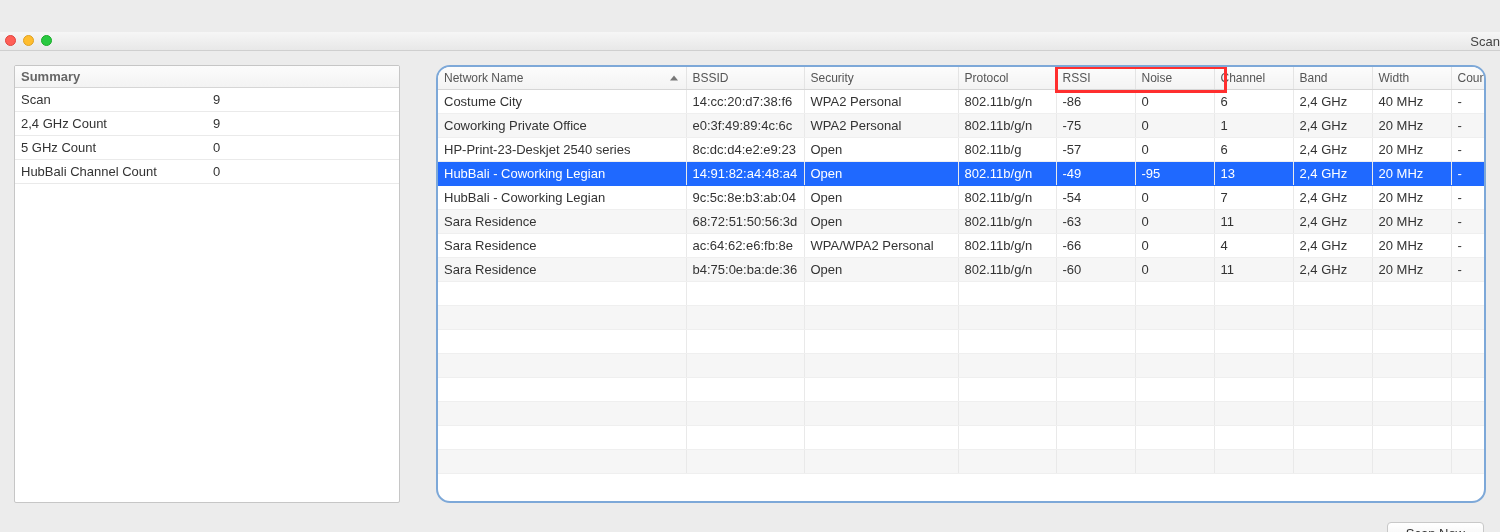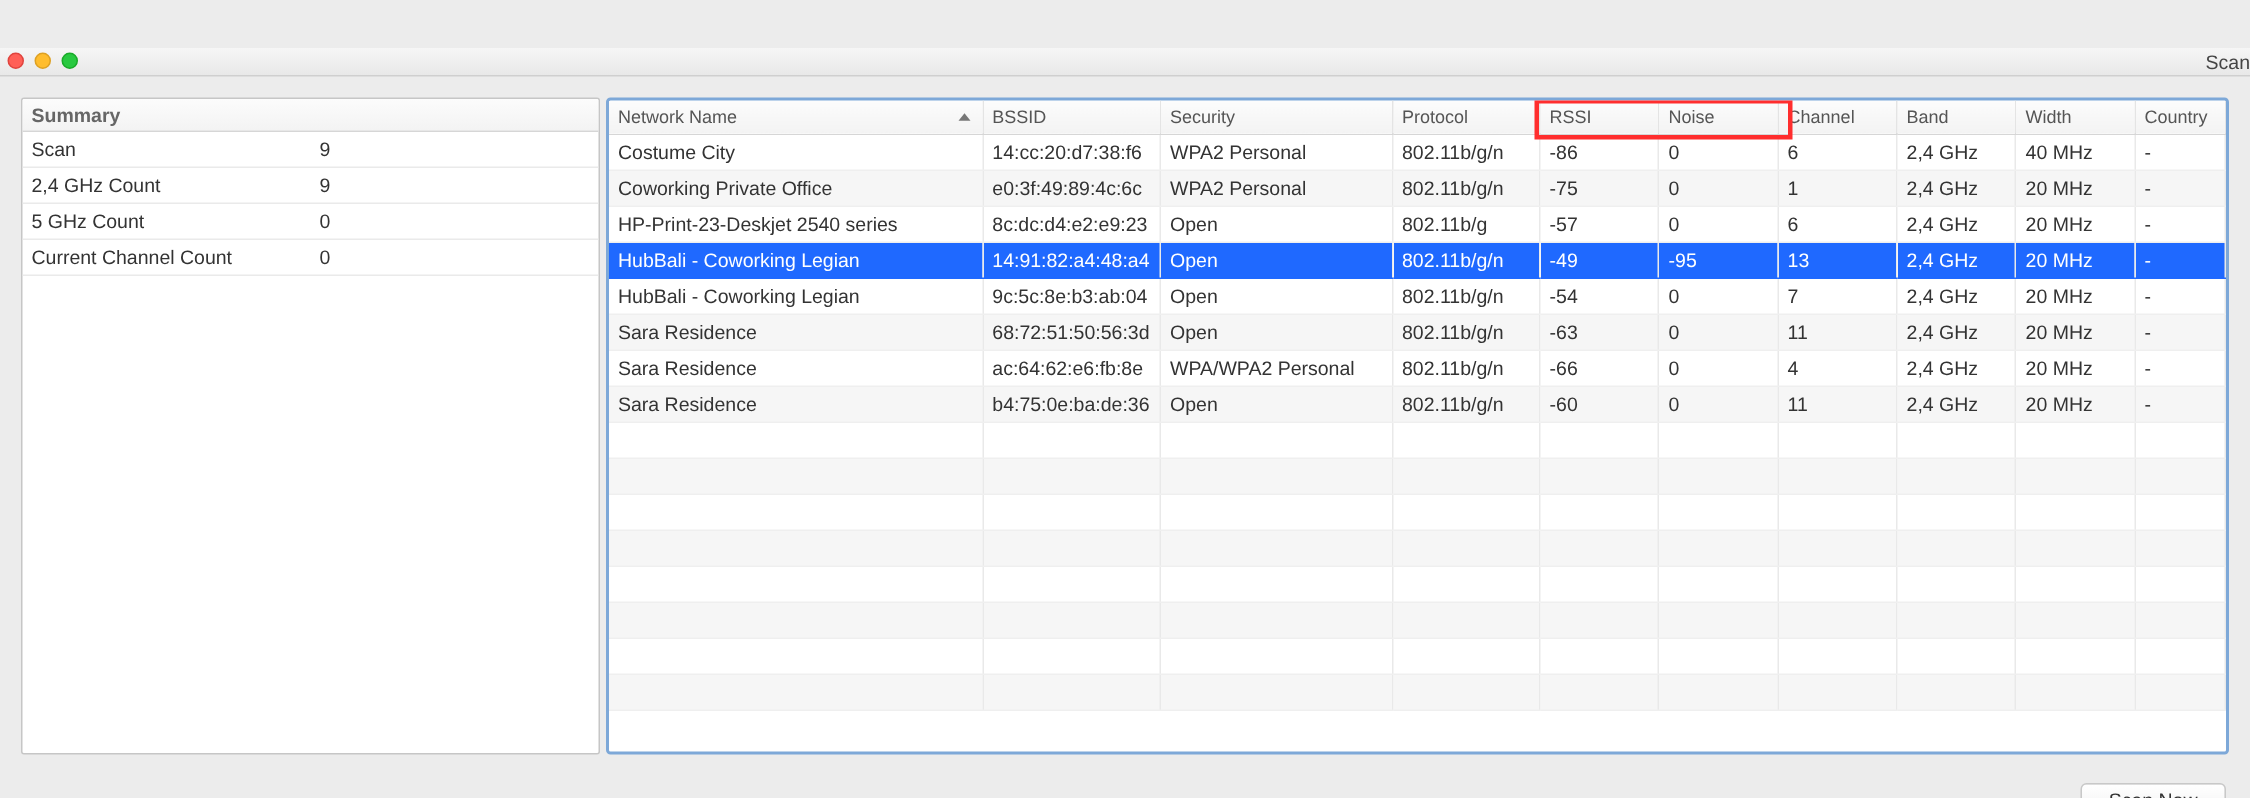--- a/index.html
+++ b/index.html
@@ -40,21 +40,21 @@
   .tl-max     { background: #28c940; border: 0.5px solid #1aab29; }
   .titlebar-title {
     font-size: 13px;
     color: #444;
   }
 
   
   .content {
     display: flex;
     padding: 14px;
-    gap: 4px;
+    gap: 20px;
     height: 466px;
   }
   .summary-panel {
     width: 386px;
     border: 1px solid #c6c6c6;
     background: #fff;
     border-radius: 2px;
     overflow: hidden;
   }
   .summary-header {
@@ -71,23 +71,24 @@
     border-bottom: 1px solid #eaeaea;
     font-size: 13px;
   }
   .summary-label { flex: 1; }
   .summary-value { width: 180px; }
 
   .table-panel {
     flex: 1;
     border: 2px solid #7da8d8;
     background: #fff;
-    border-radius: 3px;
+    border-radius: 14px;
     position: relative;
     overflow: hidden;
+    margin-left: 16px;
   }
   .nettable {
     width: 100%;
     border-collapse: collapse;
     table-layout: fixed;
     font-size: 13px;
   }
   .nettable th {
     text-align: left;
     font-weight: 400;
@@ -209,21 +210,21 @@
         </div>
         <div class="summary-row">
           <span class="summary-label">2,4 GHz Count</span>
           <span class="summary-value">9</span>
         </div>
         <div class="summary-row">
           <span class="summary-label">5 GHz Count</span>
           <span class="summary-value">0</span>
         </div>
         <div class="summary-row">
-          <span class="summary-label">Current Channel Count</span>
+          <span class="summary-label">HubBali Channel Count</span>
           <span class="summary-value">0</span>
         </div>
       </div>
   </div>
 
   <div class="table-panel">
     <div class="drag-handle"></div>
     <div class="red-box"></div>
     <table class="nettable">
       <colgroup>

